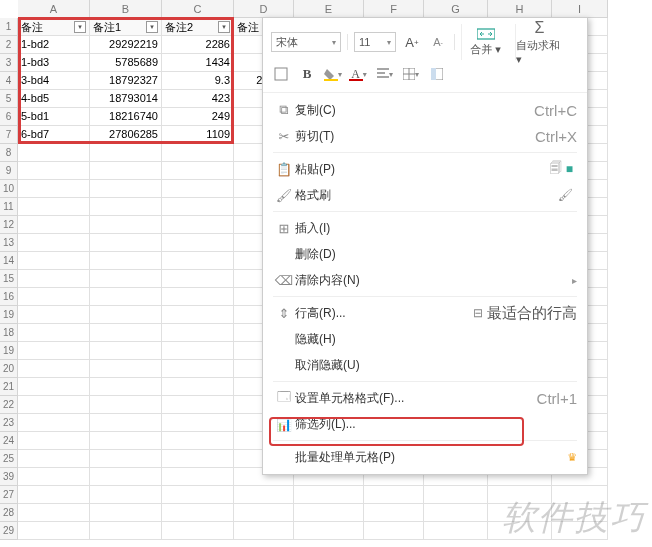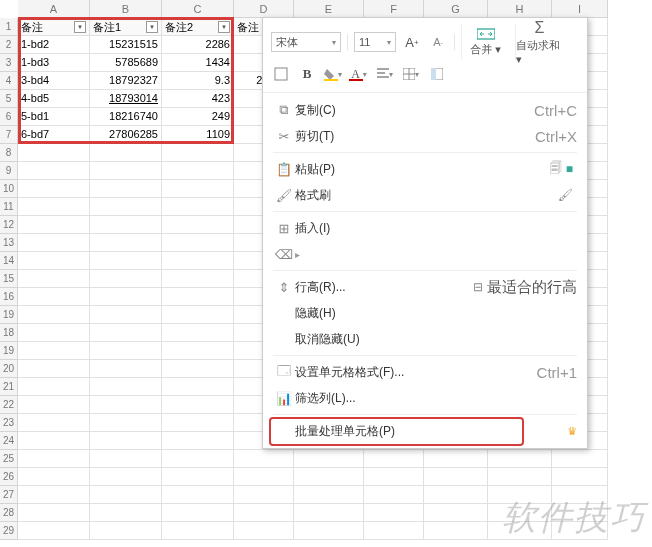--- a/index.html
+++ b/index.html
@@ -73,21 +73,21 @@
         </div>
         <div class="cell" style="width: 70px;"></div>
         <div class="cell" style="width: 60px;"></div>
         <div class="cell" style="width: 64px;"></div>
         <div class="cell" style="width: 64px;"></div>
         <div class="cell" style="width: 56px;"></div>
       </div>
       <div class="row">
         <div class="rh">2</div>
         <div class="cell" style="width: 72px;">1-bd2</div>
-        <div class="cell r" style="width: 72px;">15231515</div>
+        <div class="cell r" style="width: 72px;">29292219</div>
         <div class="cell r" style="width: 72px;">2286</div>
         <div class="cell r" style="width: 60px;"></div>
         <div class="cell" style="width: 70px;"></div>
         <div class="cell" style="width: 60px;"></div>
         <div class="cell" style="width: 64px;"></div>
         <div class="cell" style="width: 64px;"></div>
         <div class="cell" style="width: 56px;"></div>
       </div>
       <div class="row">
         <div class="rh">3</div>
@@ -109,21 +109,21 @@
         <div class="cell r" style="width: 60px;">232.16</div>
         <div class="cell" style="width: 70px;"></div>
         <div class="cell" style="width: 60px;"></div>
         <div class="cell" style="width: 64px;"></div>
         <div class="cell" style="width: 64px;"></div>
         <div class="cell" style="width: 56px;"></div>
       </div>
       <div class="row">
         <div class="rh">5</div>
         <div class="cell" style="width: 72px;">4-bd5</div>
-        <div class="cell r" style="width: 72px; text-decoration: underline;">18793014</div>
+        <div class="cell r" style="width: 72px;">18793014</div>
         <div class="cell r" style="width: 72px;">423</div>
         <div class="cell r" style="width: 60px;"></div>
         <div class="cell" style="width: 70px;"></div>
         <div class="cell" style="width: 60px;"></div>
         <div class="cell" style="width: 64px;"></div>
         <div class="cell" style="width: 64px;"></div>
         <div class="cell" style="width: 56px;"></div>
       </div>
       <div class="row">
         <div class="rh">6</div>
@@ -359,21 +359,21 @@
         <div class="cell r" style="width: 72px;"></div>
         <div class="cell r" style="width: 72px;"></div>
         <div class="cell r" style="width: 60px;"></div>
         <div class="cell" style="width: 70px;"></div>
         <div class="cell" style="width: 60px;"></div>
         <div class="cell" style="width: 64px;"></div>
         <div class="cell" style="width: 64px;"></div>
         <div class="cell" style="width: 56px;"></div>
       </div>
       <div class="row">
-        <div class="rh">26</div>
+        <div class="rh">39</div>
         <div class="cell" style="width: 72px;"></div>
         <div class="cell r" style="width: 72px;"></div>
         <div class="cell r" style="width: 72px;"></div>
         <div class="cell r" style="width: 60px;"></div>
         <div class="cell" style="width: 70px;"></div>
         <div class="cell" style="width: 60px;"></div>
         <div class="cell" style="width: 64px;"></div>
         <div class="cell" style="width: 64px;"></div>
         <div class="cell" style="width: 56px;"></div>
       </div>
@@ -508,22 +508,26 @@
     <div class="mi">
         <span class="mi-ico">🖌</span>
         <span class="mi-label">格式刷</span>
         <span class="mi-right-ico">🖌</span>
       </div>
     <div class="divider"></div>
     <div class="mi">
         <span class="mi-ico">⊞</span>
         <span class="mi-label">插入(I)</span>
       </div>
+    <div class="mi indent">
+        <span class="mi-label">删除(D)</span>
+      </div>
     <div class="mi">
         <span class="mi-ico">⌫</span>
+        <span class="mi-label">清除内容(N)</span>
         <span class="mi-arrow">▸</span>
       </div>
     <div class="divider"></div>
     <div class="mi">
         <span class="mi-ico">⇕</span>
         <span class="mi-label">行高(R)...</span>
         <span class="mi-right-ico">⊟</span>
         <span class="mi-sc" style="color:#555">最适合的行高</span>
       </div>
     <div class="mi indent">

